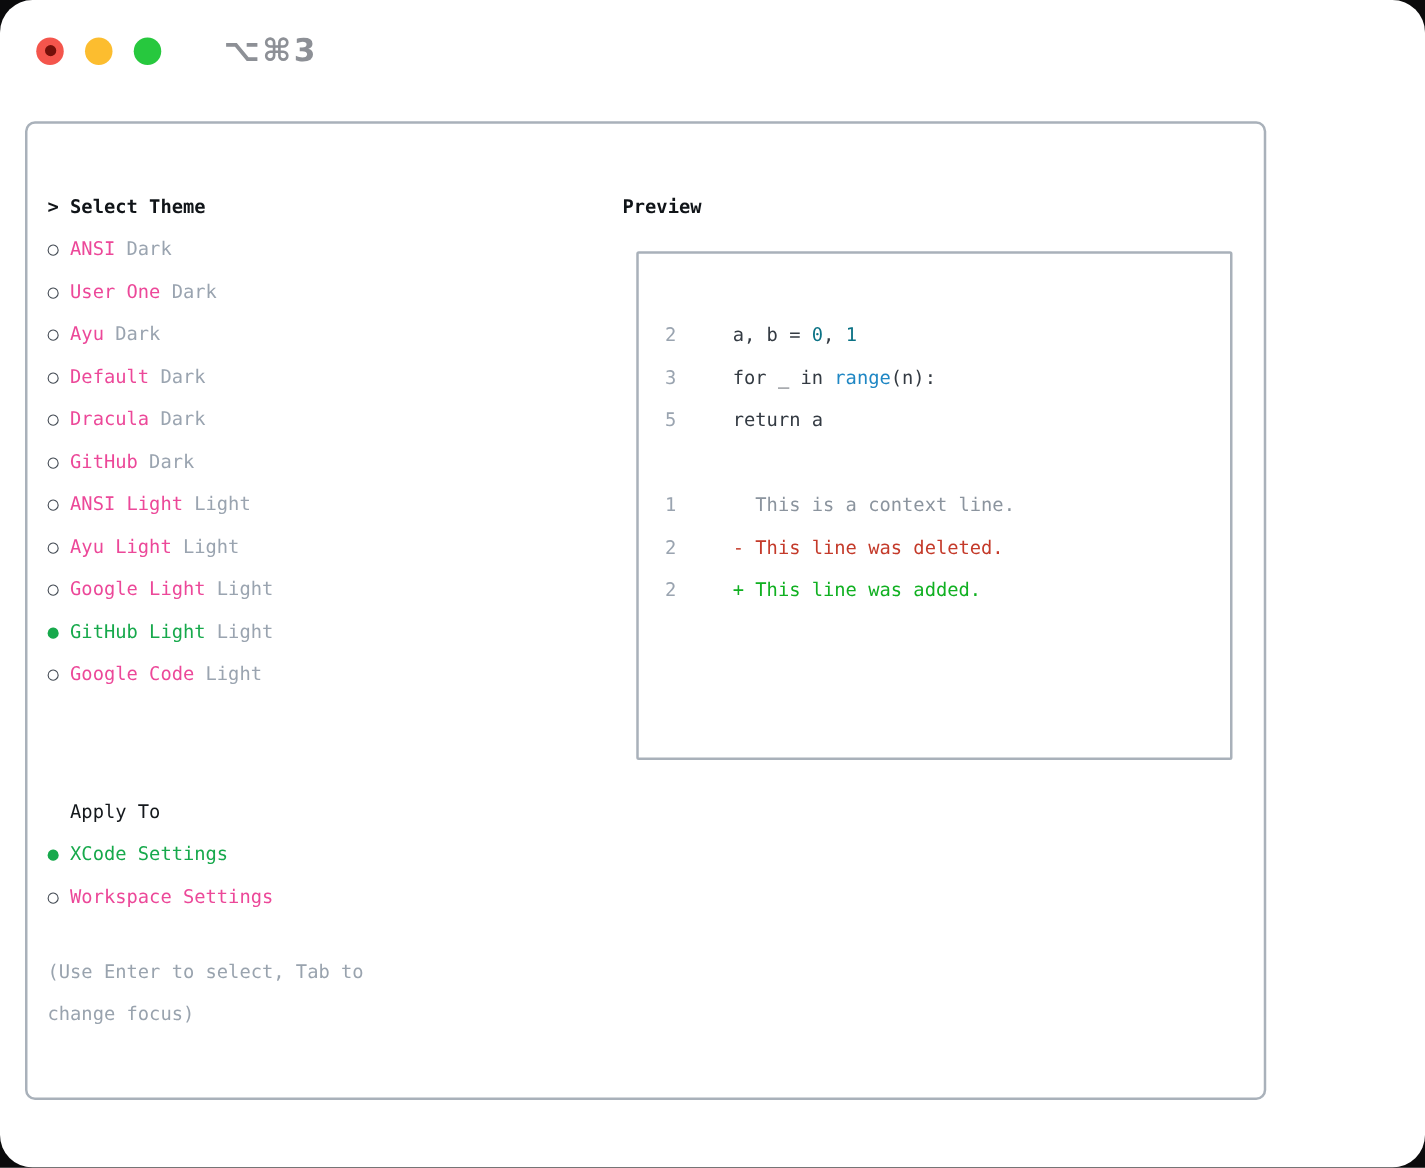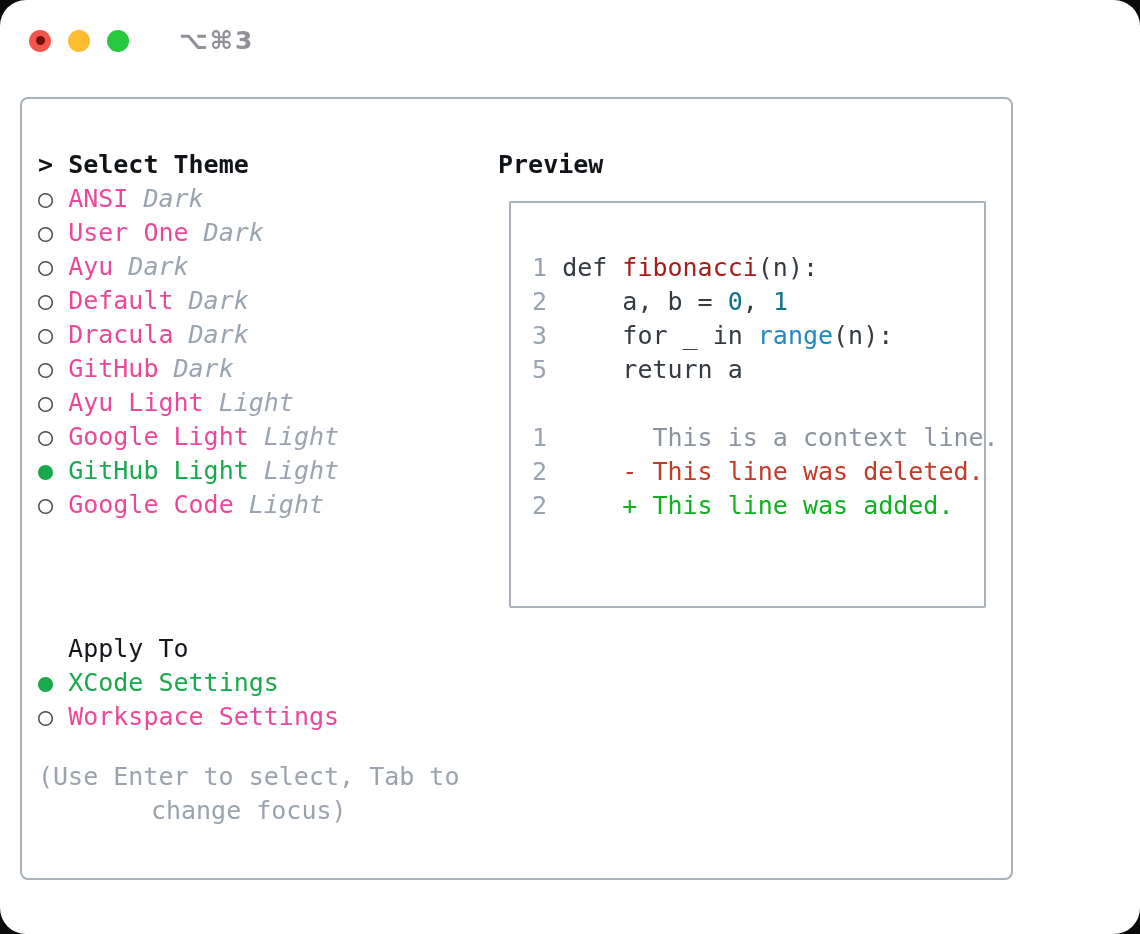--- a/index.html
+++ b/index.html
@@ -21,33 +21,33 @@
   .shortcut{
     margin-left:33px;
     font-family:"DejaVu Sans","Liberation Sans",sans-serif;
     font-weight:bold;font-size:25px;color:#8d9096;letter-spacing:2px;
   }
   
   .panel{
     position:absolute;left:20px;top:97px;width:993px;height:783px;
     border:2px solid #a9b1ba;border-radius:8px;background:#fff;box-sizing:border-box;
   }
-  .row{white-space:pre;font-size:25px;line-height:34px;height:34px;color:#3c434b;}
+  .row{white-space:pre;font-size:15px;line-height:34px;height:34px;color:#3c434b;}
   .hdr{font-weight:bold;color:#101418;}
   
   .select-header{position:absolute;left:38px;top:148px;}
   .theme-list{position:absolute;left:38px;top:182px;}
   .apply-block{position:absolute;left:38px;top:632px;}
   .hint-block{position:absolute;left:38px;top:760px;color:#99a3ae;}
-  .hint-block .row{color:#99a3ae;text-align:center;}
+  .hint-block .row{color:#99a3ae;}
   .marker{color:#474e57;}
   .marker.sel{color:#17a94c;}
   .opt-label{color:#ec4899;}
   .opt-label.sel{color:#17a94c;}
-  .tag{color:#9aa4b0;font-style:italic;}
+  .tag{color:#9aa4b0;}
   .apply-title{color:#14181c;}
   
   .preview-header{position:absolute;left:498px;top:148px;}
   .preview-box{
     position:absolute;left:509px;top:201px;width:477px;height:407px;
     border:2px solid #a9b1ba;border-radius:2px;background:#fff;box-sizing:border-box;
   }
   .code{position:absolute;left:21px;top:48px;}
   .code .row{height:34px;}
   .ln{color:#9aa4b0;}
@@ -77,20 +77,21 @@
 
   <div class="row hdr select-header"><span>&gt;</span> <span>Select Theme</span></div>
 
   <div class="theme-list" id="theme-list">
       <div class="row"><span class="marker">○</span> <span class="opt-label">ANSI</span> <span class="tag">Dark</span></div>
       <div class="row"><span class="marker">○</span> <span class="opt-label">User One</span> <span class="tag">Dark</span></div>
       <div class="row"><span class="marker">○</span> <span class="opt-label">Ayu</span> <span class="tag">Dark</span></div>
       <div class="row"><span class="marker">○</span> <span class="opt-label">Default</span> <span class="tag">Dark</span></div>
       <div class="row"><span class="marker">○</span> <span class="opt-label">Dracula</span> <span class="tag">Dark</span></div>
       <div class="row"><span class="marker">○</span> <span class="opt-label">GitHub</span> <span class="tag">Dark</span></div>
+      <div class="row"><span class="marker">○</span> <span class="opt-label">ANSI Light</span> <span class="tag">Light</span></div>
       <div class="row"><span class="marker">○</span> <span class="opt-label">Ayu Light</span> <span class="tag">Light</span></div>
       <div class="row"><span class="marker">○</span> <span class="opt-label">Google Light</span> <span class="tag">Light</span></div>
       <div class="row"><span class="marker sel">●</span> <span class="opt-label sel">GitHub Light</span> <span class="tag">Light</span></div>
       <div class="row"><span class="marker">○</span> <span class="opt-label">Google Code</span> <span class="tag">Light</span></div>
     </div>
 
   <div class="apply-block">
     <div class="row apply-title">  <span>Apply To</span></div>
     <div id="apply-list">
         <div class="row"><span class="marker sel">●</span> <span class="opt-label sel">XCode Settings</span></div>
@@ -100,21 +101,20 @@
 
   <div class="hint-block">
     <div class="row">(Use Enter to select, Tab to</div>
     <div class="row">change focus)</div>
   </div>
 
   <div class="row hdr preview-header">Preview</div>
 
   <div class="preview-box">
     <div class="code" id="code-lines">
-        <div class="row"><span class="ln">1</span> <span class="seg-plain">def </span><span class="seg-func">fibonacci</span><span class="seg-plain">(n):</span></div>
         <div class="row"><span class="ln">2</span> <span class="seg-plain">    a, b = </span><span class="seg-num">0</span><span class="seg-plain">, </span><span class="seg-num">1</span></div>
         <div class="row"><span class="ln">3</span> <span class="seg-plain">    for _ in </span><span class="seg-builtin">range</span><span class="seg-plain">(n):</span></div>
         <div class="row"><span class="ln">5</span> <span class="seg-plain">    return a</span></div>
         <div class="row"><span class="ln"></span> </div>
         <div class="row"><span class="ln">1</span> <span class="seg-context">      This is a context line.</span></div>
         <div class="row"><span class="ln">2</span> <span class="seg-plain">    </span><span class="seg-deleted">- This line was deleted.</span></div>
         <div class="row"><span class="ln">2</span> <span class="seg-plain">    </span><span class="seg-added">+ This line was added.</span></div>
       </div>
   </div>
 

